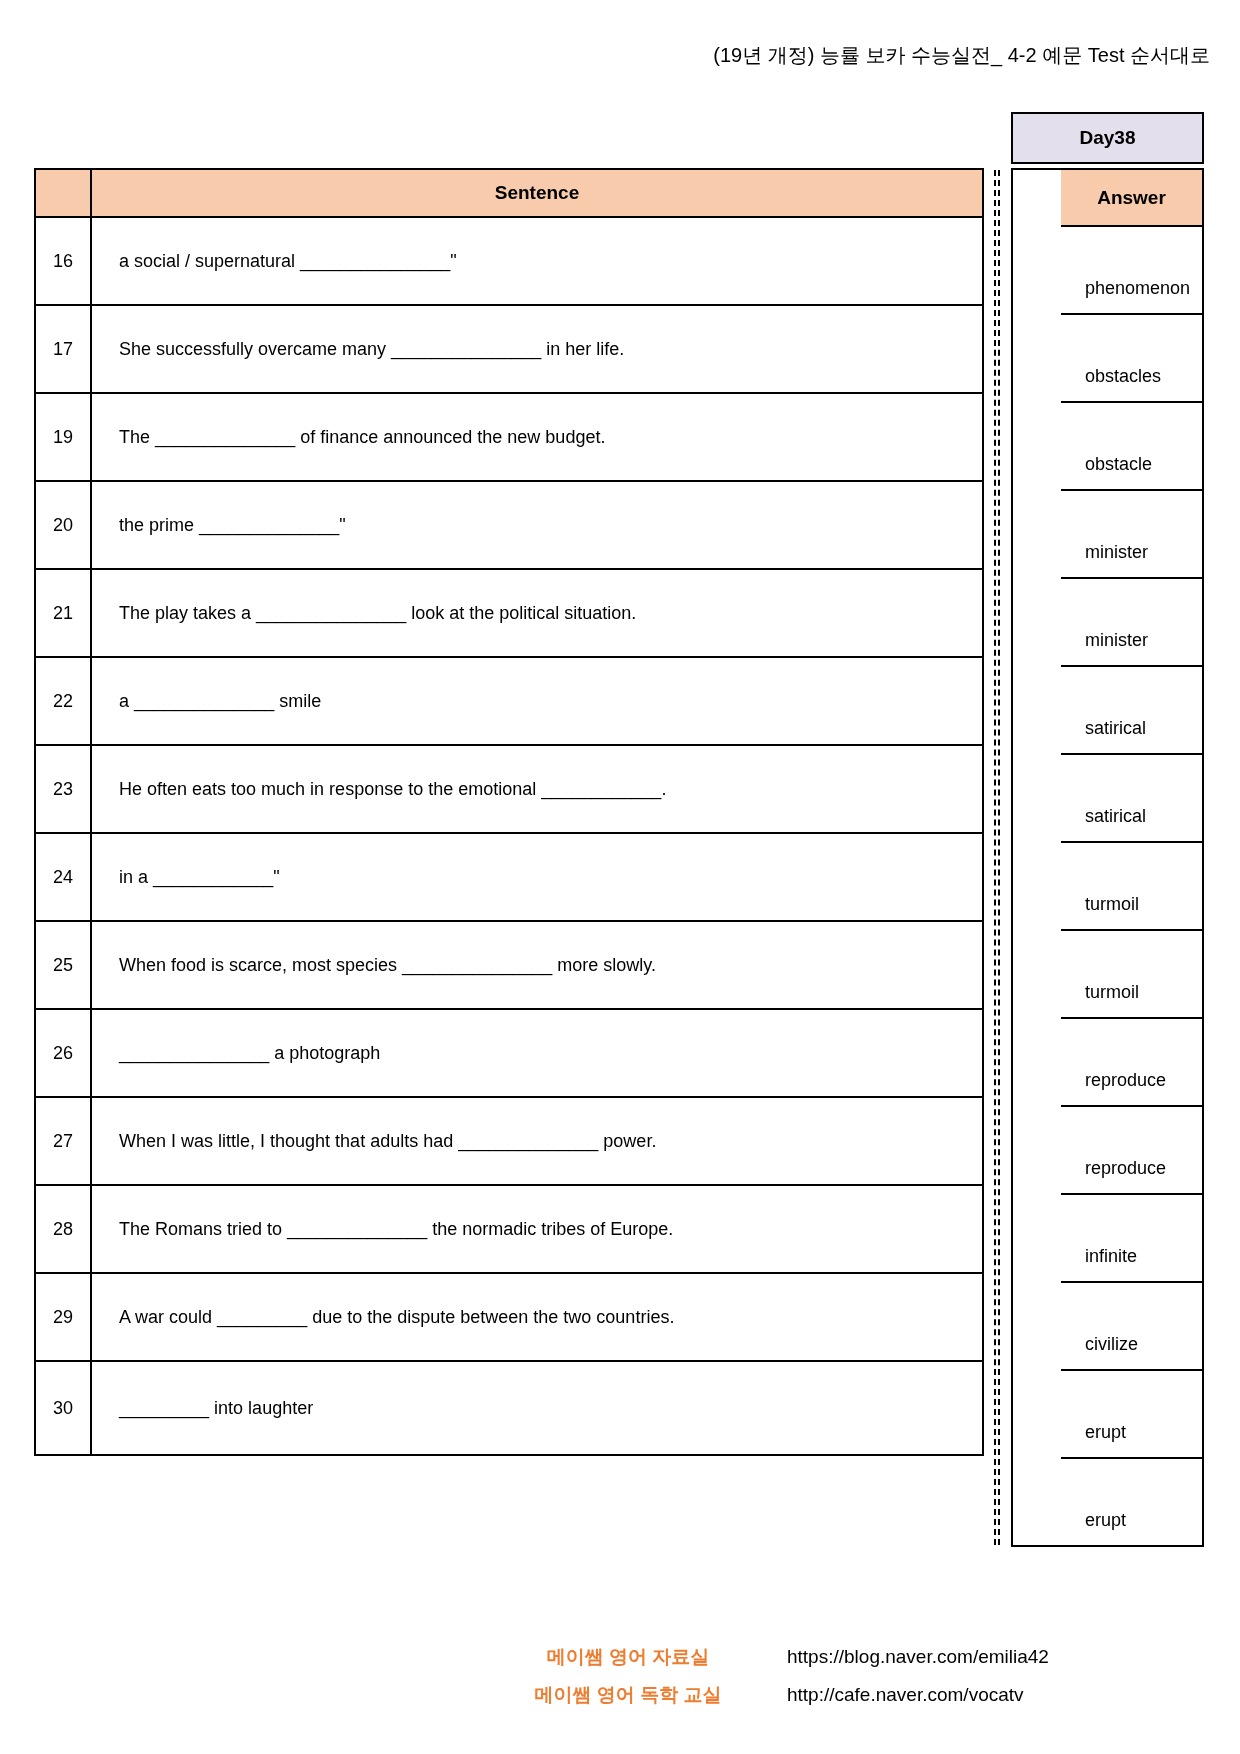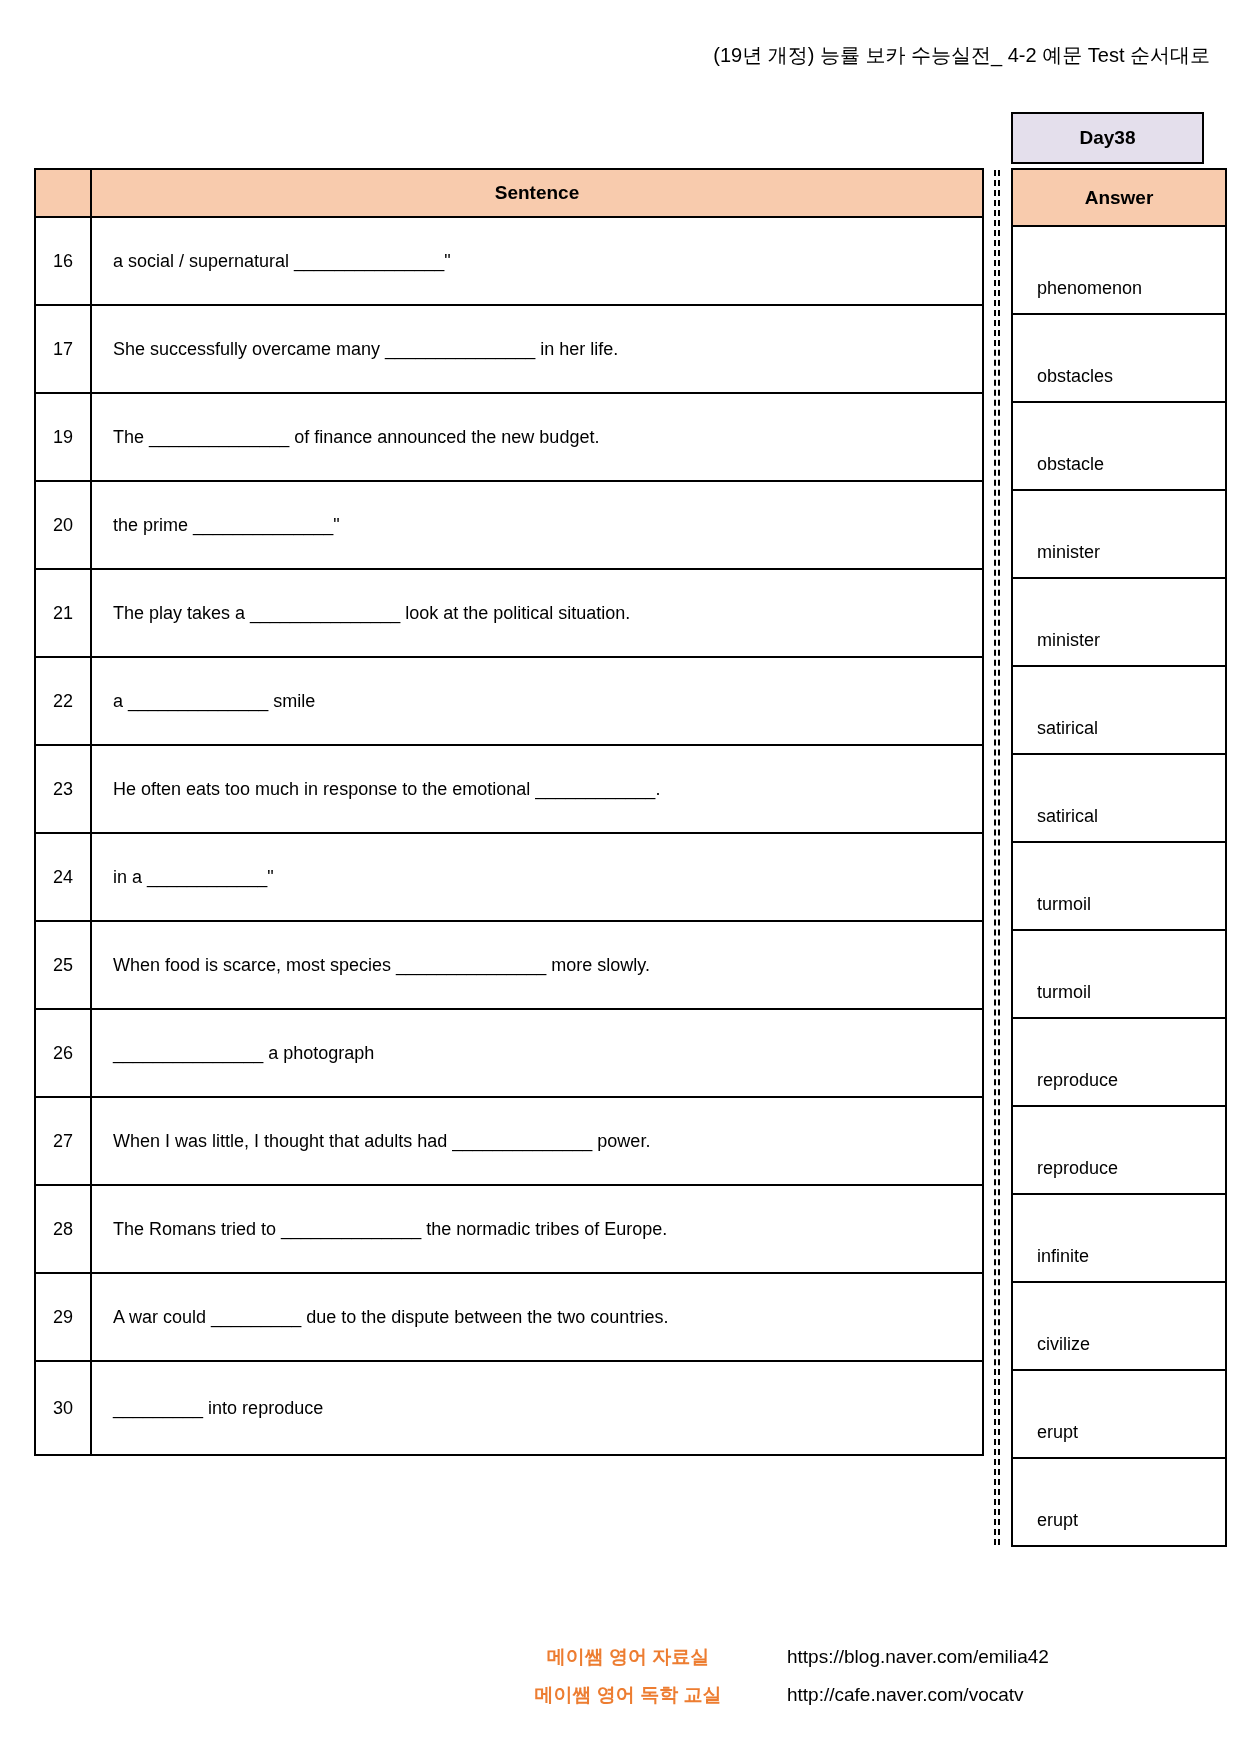--- a/index.html
+++ b/index.html
@@ -29,34 +29,35 @@
     border:2px solid #000;
   }
   .header-row { display:flex; height:48px; background:#F8CBAD; border-bottom:2px solid #000; }
   .num-col {
     width:56px; flex:none; border-right:2px solid #000;
     display:flex; align-items:center; justify-content:center;
     font-size:18px;
   }
   .sentence-col { flex:1; display:flex; align-items:center; font-size:18px; }
   .header-row .sentence-col { justify-content:center; font-weight:bold; font-size:19px; }
-  .row { display:flex; height:88px; border-bottom:2px solid #000; }
+  .row { display:flex; height:88px; border-bottom:2px solid #000;gap:6px; }
   .row:last-child { height:92px; border-bottom:none; }
   .row .sentence-col { padding-left:21px; padding-right:8px; }
 
   
   .dashed-sep {
     position:absolute; left:994px; top:170px; width:6px; height:1375px;
     border-left:2px dashed #000; border-right:2px dashed #000;
   }
 
   
   .answer-table {
-    position:absolute; left:1011px; top:168px; width:216px;
+    position:absolute; left:1011px; top:168px; width:193px;
     border:2px solid #000;
+    padding-left:48px;
   }
   .a-header {
     height:57px; background:#F8CBAD; border-bottom:2px solid #000;
     display:flex; align-items:center; justify-content:center;
     font-weight:bold; font-size:19px;
   }
   .a-row { height:88px; border-bottom:2px solid #000; display:flex; align-items:center; }
   .a-row:last-child { height:86px; border-bottom:none; }
   .a-cell { padding-left:24px; font-size:18px;margin-top:36px; }
 
@@ -147,21 +148,21 @@
     <div class="sentence-col">The Romans tried to ______________ the normadic tribes of Europe.</div>
   </div>
 
   <div class="row">
     <div class="num-col">29</div>
     <div class="sentence-col">A war could _________ due to the dispute between the two countries.</div>
   </div>
 
   <div class="row">
     <div class="num-col">30</div>
-    <div class="sentence-col">_________ into reproduce</div>
+    <div class="sentence-col">_________ into laughter</div>
   </div>
 </div>
   </div>
 
   <div class="dashed-sep"></div>
 
   <div class="answer-table">
     <div class="a-header">Answer</div>
     <div>
   <div class="a-row">

